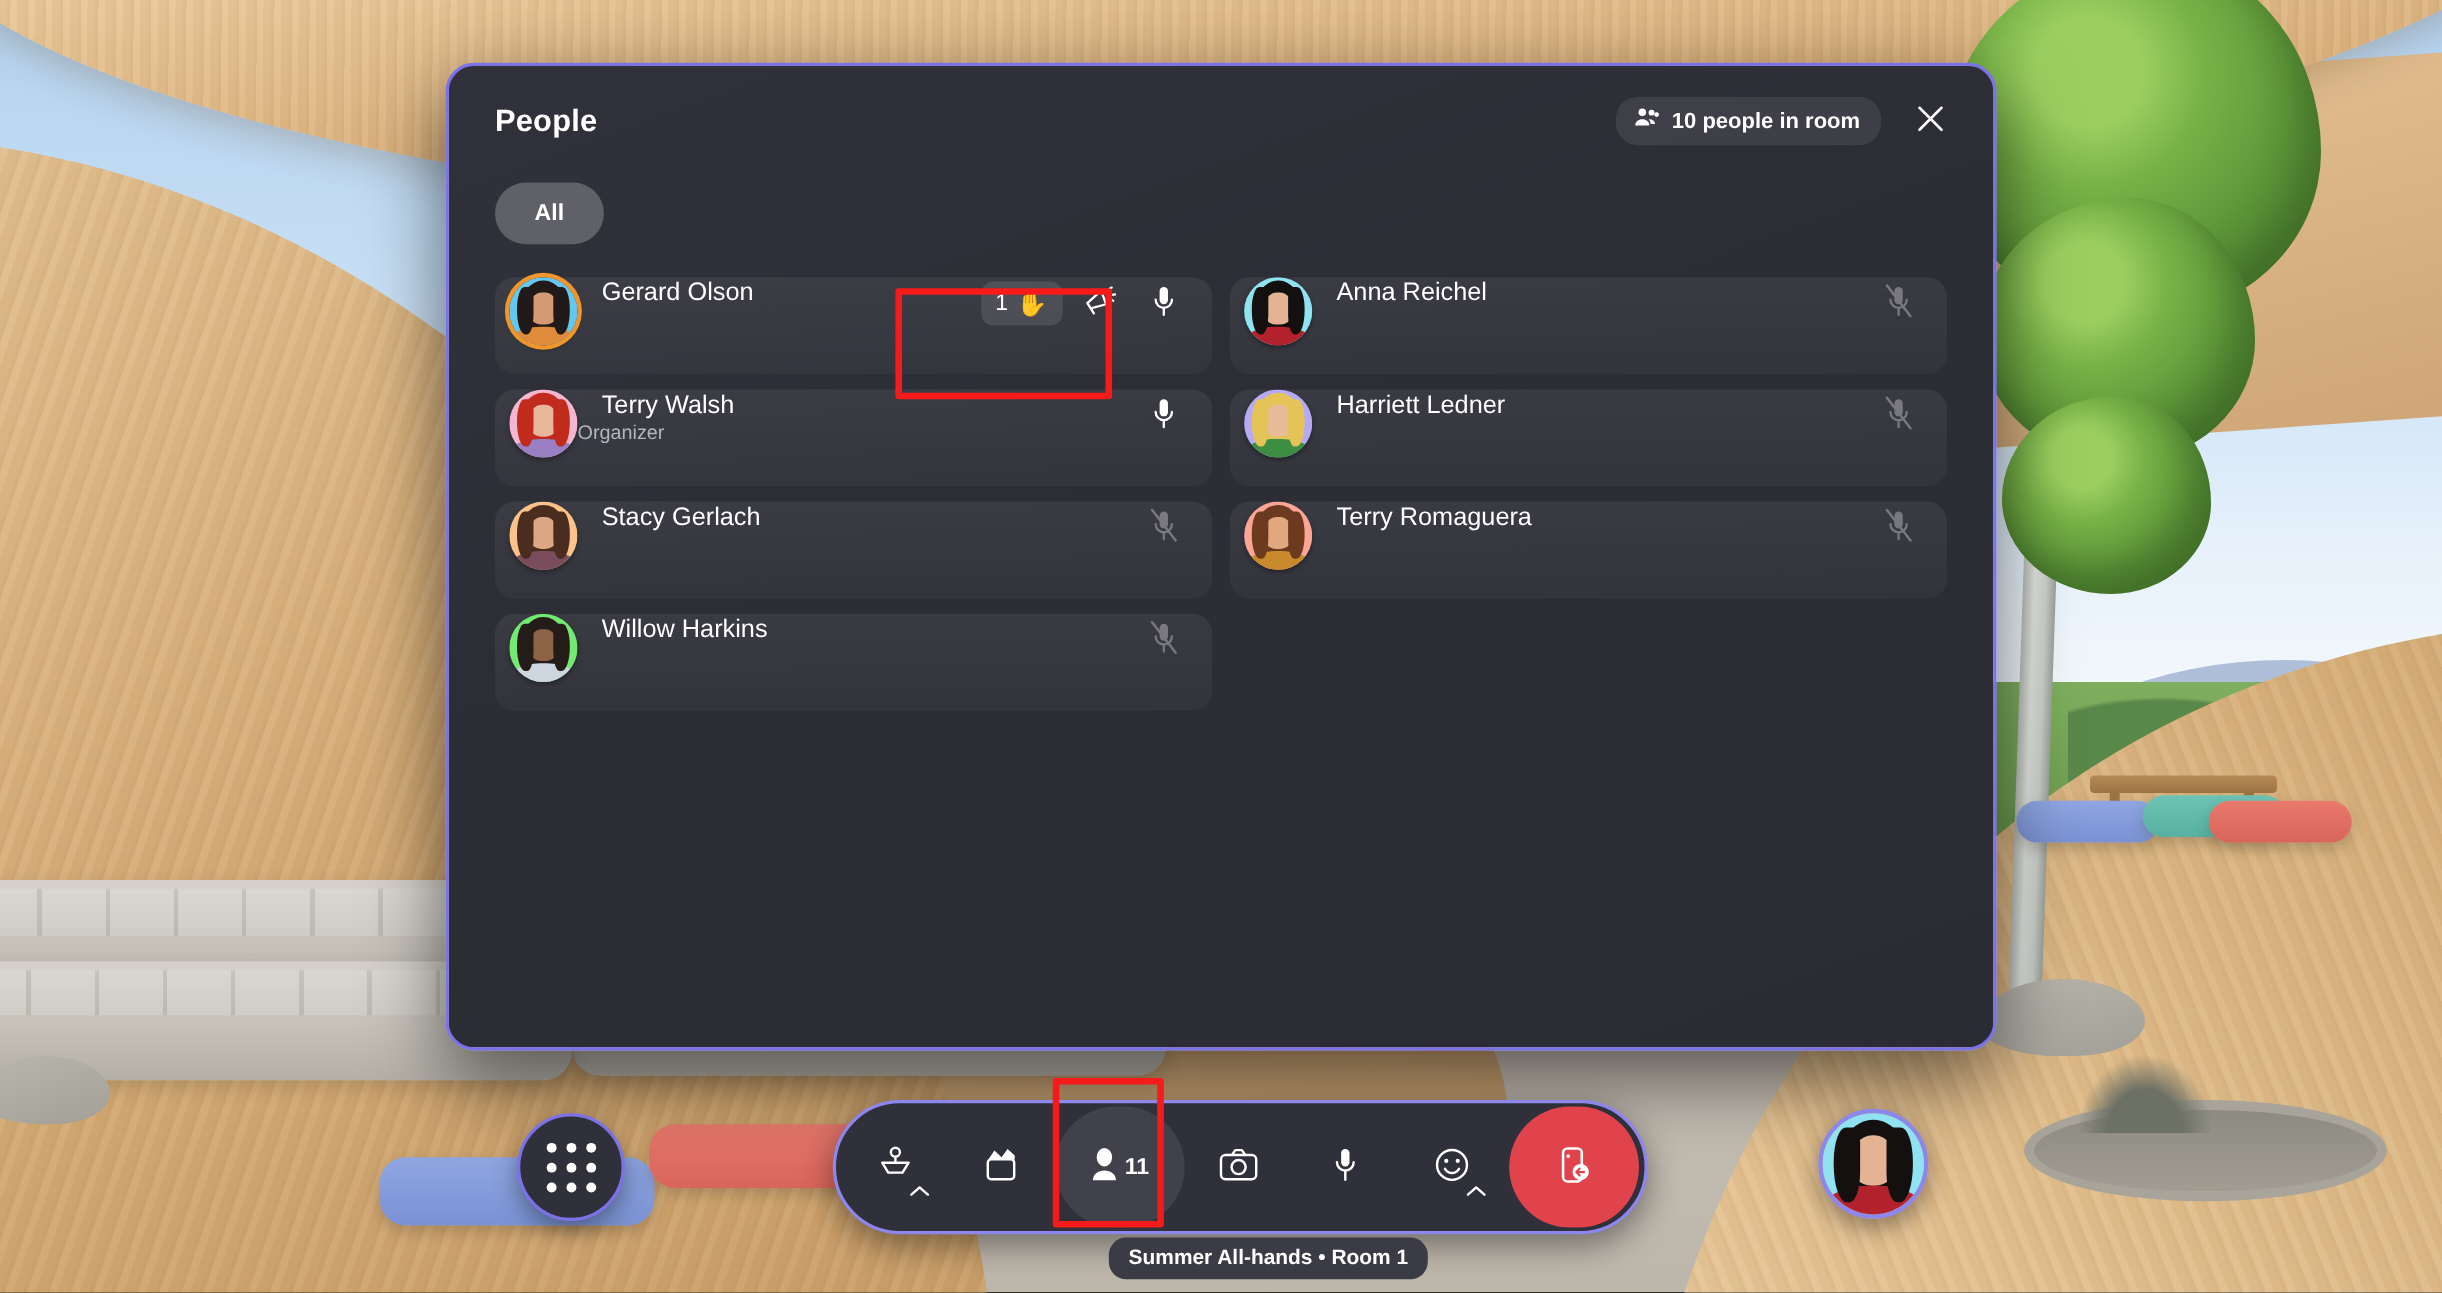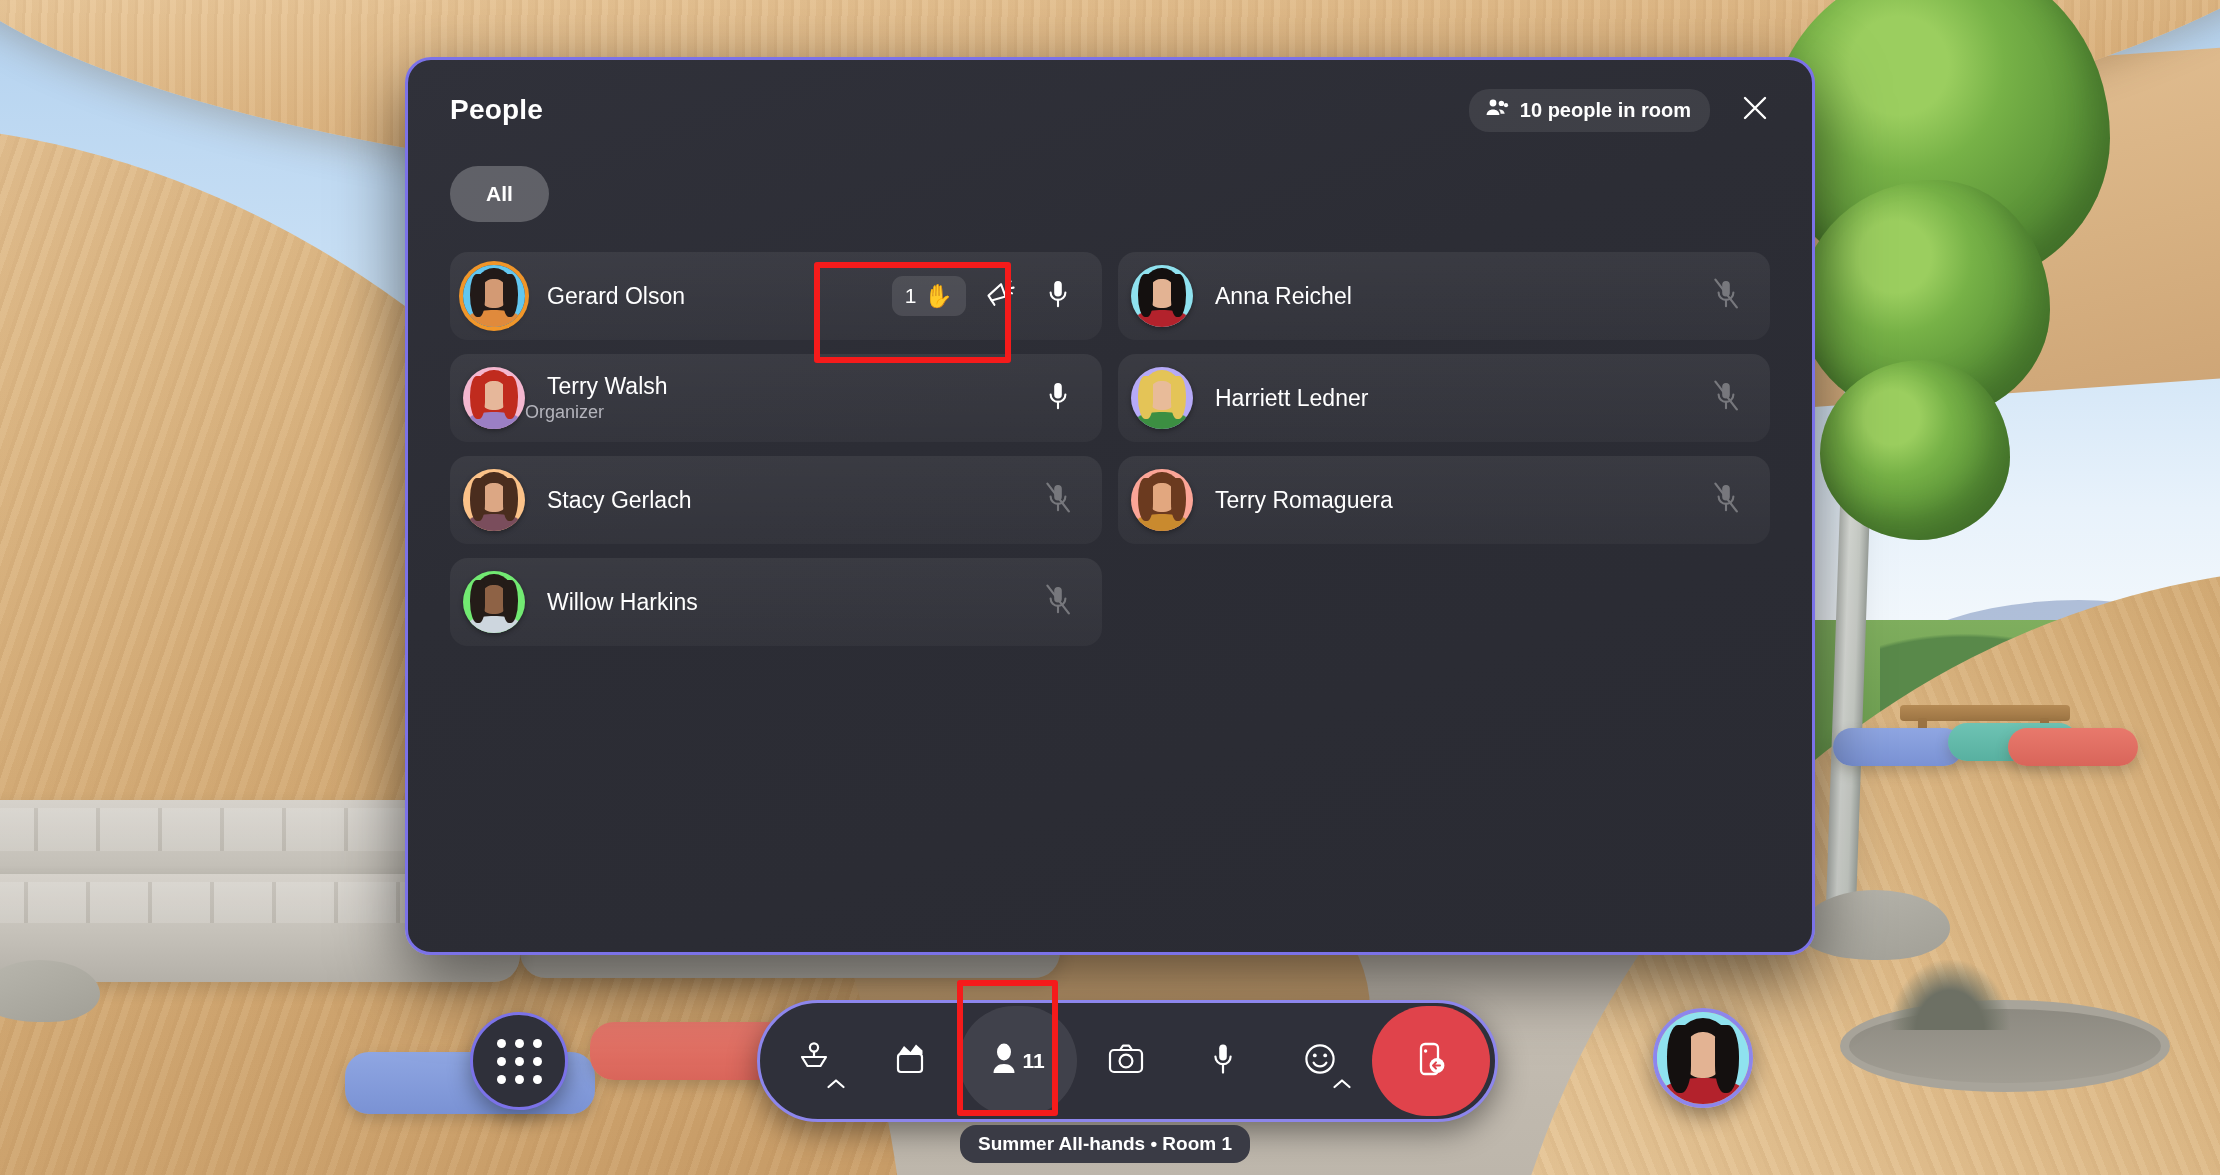--- a/index.html
+++ b/index.html
@@ -194,21 +194,21 @@
   }
   .chip.active { background: rgba(255,255,255,.24); padding: 0 36px; }
 
   
   .people-grid {
     display: grid; grid-template-columns: 1fr 1fr; gap: 14px 16px;
     padding: 30px 42px 0 42px;
   }
   .person-row {
     position: relative;
-    display: flex; align-items: center;
+    display: flex; align-items: flex-start;
     height: 88px;
     background: linear-gradient(180deg, rgba(255,255,255,.065) 0%, rgba(255,255,255,.035) 100%);
     border-radius: 18px;
     padding: 0 20px 0 13px;
     cursor: pointer;
   }
   .avatar {
     width: 62px; height: 62px; border-radius: 50%;
     flex: 0 0 62px; position: relative; overflow: hidden;
     box-shadow: 0 2px 5px rgba(0,0,0,.35);
@@ -269,21 +269,21 @@
   }
   .tb-btn.wide { width: 118px; }
   .tb-btn.active { background: rgba(255,255,255,.085); }
   .tb-btn.leave {
     width: 118px; background: #e0434b; border-radius: 55px; margin-left: 4px;
   }
   .tb-count { color:#fff; font-size: 21px; font-weight: 600; margin-left: 5px; }
   .chev { position: absolute; right: 16px; bottom: 22px; }
 
   .caption {
-    position: absolute; left: 960px; top: 1125px;
+    position: absolute; left: 1008px; top: 1125px;
     background: #3a3b45; color: #fff;
     border-radius: 16px; padding: 8px 18px;
     font-size: 19px; font-weight: 600; white-space: nowrap;
   }
   .self-avatar {
     position: absolute; left: 1653px; top: 1008px;
     width: 100px; height: 100px; border-radius: 50%;
     border: 4px solid #8d86ec; overflow: hidden; cursor: pointer;
     box-shadow: 0 8px 22px rgba(0,0,0,.38);
   }

